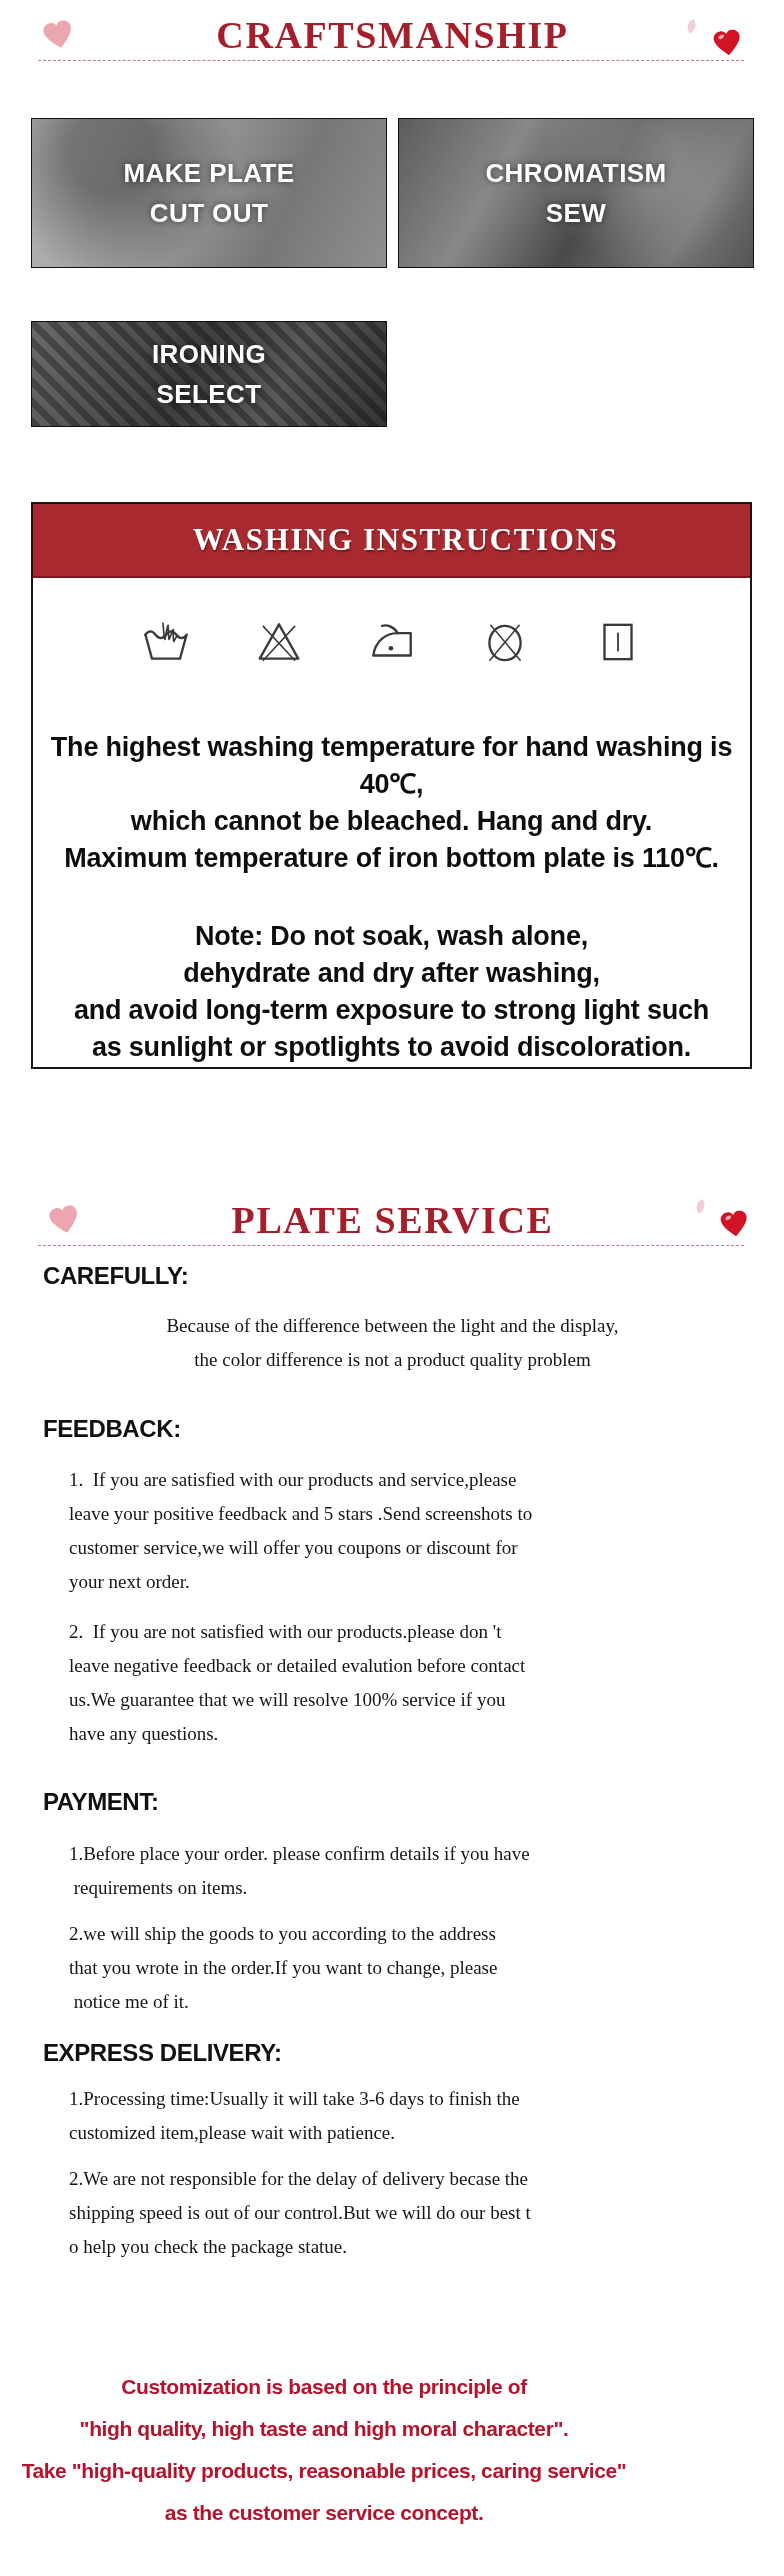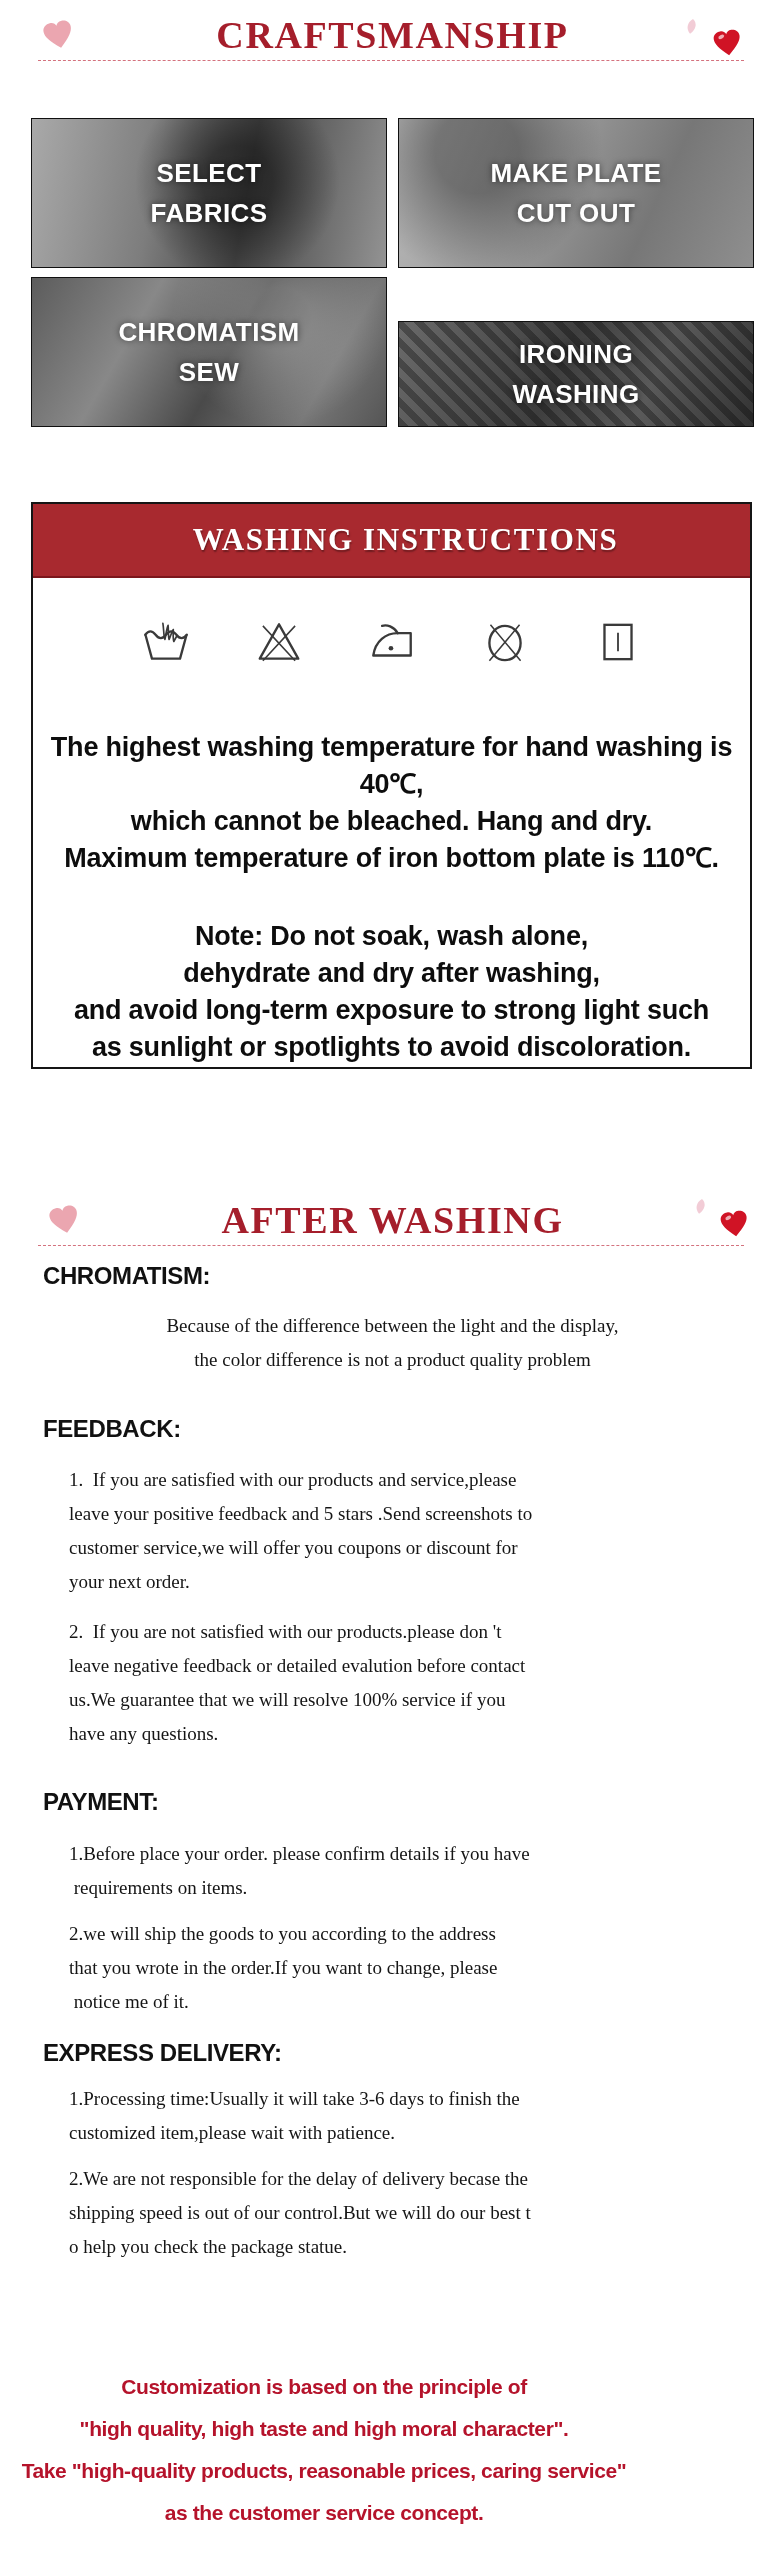--- a/index.html
+++ b/index.html
@@ -68,42 +68,36 @@
       <path d="M50,6 C80,20 88,55 60,92 C30,75 22,35 50,6 Z" fill="#f2ccd6"></path>
     </svg>
     <svg class="heart" style="left:712px;top:28px;width:31px;height:31px;transform:rotate(-8deg);" viewBox="0 0 100 100">
       <path d="M50,88 C20,62 8,45 8,30 C8,16 20,8 32,8 C42,8 48,14 50,20 C52,14 58,8 68,8 C80,8 92,16 92,30 C92,45 80,62 50,88 Z" fill="#d01325"></path>
       <ellipse cx="33" cy="26" rx="10" ry="6" fill="#ffffff" opacity=".65" transform="rotate(-20 33 26)"></ellipse>
     </svg>
     <div class="title">CRAFTSMANSHIP</div>
   </div>
 
   <div class="grid">
-    <div class="cell photo0">
-      <div class="label">
-        <span>SELECT</span>
-        <span>FABRICS</span>
-      </div>
-    </div>
     <div class="cell photo1">
       <div class="label">
         <span>MAKE PLATE</span>
         <span>CUT OUT</span>
       </div>
     </div>
     <div class="cell photo2">
       <div class="label">
         <span>CHROMATISM</span>
         <span>SEW</span>
       </div>
     </div>
     <div class="cell photo3">
       <div class="label">
         <span>IRONING</span>
-        <span>WASHING</span>
+        <span>SELECT</span>
       </div>
     </div>
   </div>
 
   <div class="wash-box">
     <div class="wash-banner">
       <span class="t">WASHING INSTRUCTIONS</span>
     </div>
 
     <div class="symbols">
@@ -145,24 +139,24 @@
     <svg class="heart" style="left:47px;top:19px;width:35px;height:33px;transform:rotate(-12deg);" viewBox="0 0 100 100">
       <path d="M50,88 C20,62 8,45 8,30 C8,16 20,8 32,8 C42,8 48,14 50,20 C52,14 58,8 68,8 C80,8 92,16 92,30 C92,45 80,62 50,88 Z" fill="#eba6b0"></path>
     </svg>
     <svg class="heart" style="left:691px;top:11px;width:17.3px;height:20.4px;transform:rotate(18deg);" viewBox="0 0 100 100">
       <path d="M50,6 C80,20 88,55 60,92 C30,75 22,35 50,6 Z" fill="#f2ccd6"></path>
     </svg>
     <svg class="heart" style="left:719px;top:23.5px;width:31px;height:31px;transform:rotate(-8deg);" viewBox="0 0 100 100">
       <path d="M50,88 C20,62 8,45 8,30 C8,16 20,8 32,8 C42,8 48,14 50,20 C52,14 58,8 68,8 C80,8 92,16 92,30 C92,45 80,62 50,88 Z" fill="#d01325"></path>
       <ellipse cx="33" cy="26" rx="10" ry="6" fill="#ffffff" opacity=".65" transform="rotate(-20 33 26)"></ellipse>
     </svg>
-    <div class="title">AFTER WASHING</div>
+    <div class="title">PLATE SERVICE</div>
   </div>
 
-  <div class="sec-heading" style="top:1262px;">CHROMATISM:</div>
+  <div class="sec-heading" style="top:1262px;">CAREFULLY:</div>
   <div class="para centered" style="top:1309px;">Because of the difference between the light and the display,
 the color difference is not a product quality problem</div>
 
   <div class="sec-heading" style="top:1415px;">FEEDBACK:</div>
   <div class="para" style="top:1463px;">1.  If you are satisfied with our products and service,please
 leave your positive feedback and 5 stars .Send screenshots to
 customer service,we will offer you coupons or discount for
 your next order.</div>
   <div class="para" style="top:1615px;">2.  If you are not satisfied with our products.please don 't
 leave negative feedback or detailed evalution before contact

